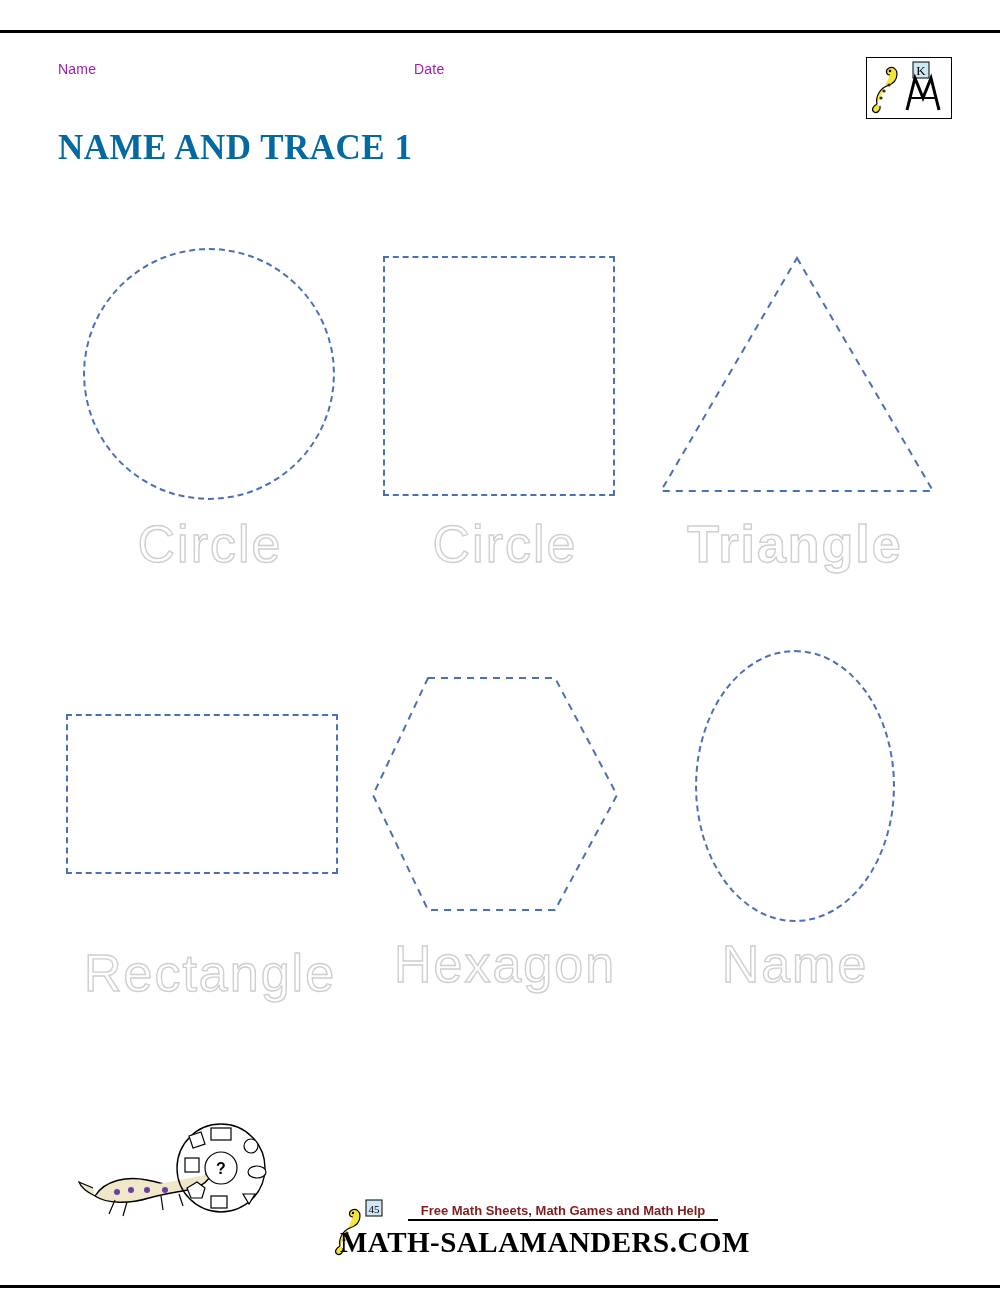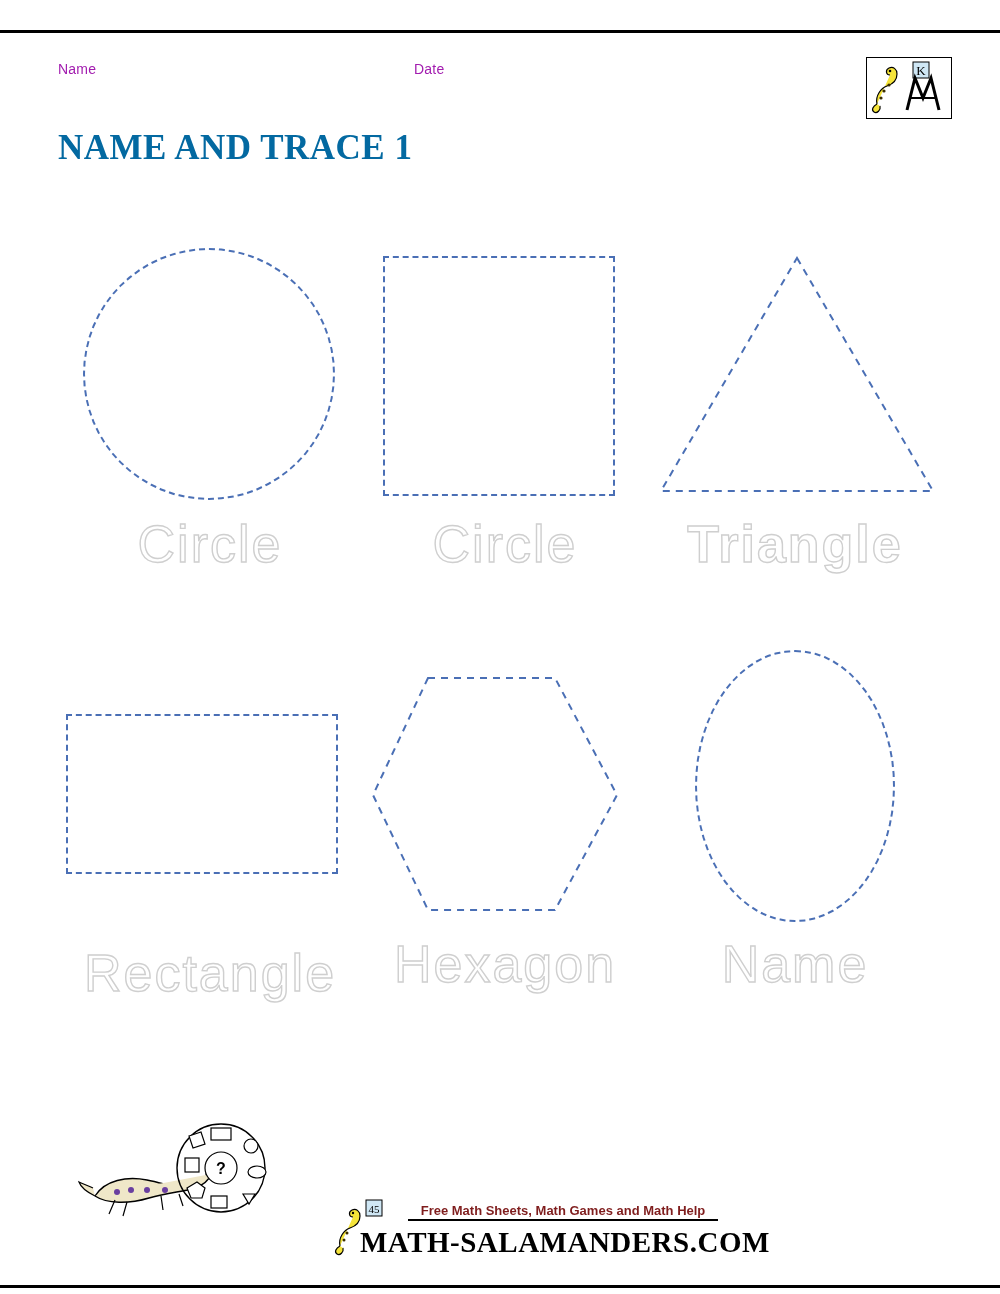--- a/index.html
+++ b/index.html
@@ -93,21 +93,21 @@
     left: 408px;
     top: 1203px;
     width: 310px;
     text-align: center;
     font-size: 13px;
     font-weight: bold;
     color: #7f1d1d;
   }
   #footer-site {
     position: absolute;
-    left: 360px;
+    left: 340px;
     top: 1226px;
     font-family: "Liberation Serif", serif;
     font-size: 29px;
     font-weight: bold;
     color: #000000;
     letter-spacing: .5px;
   }
 </style>
 </head>
 <body>

